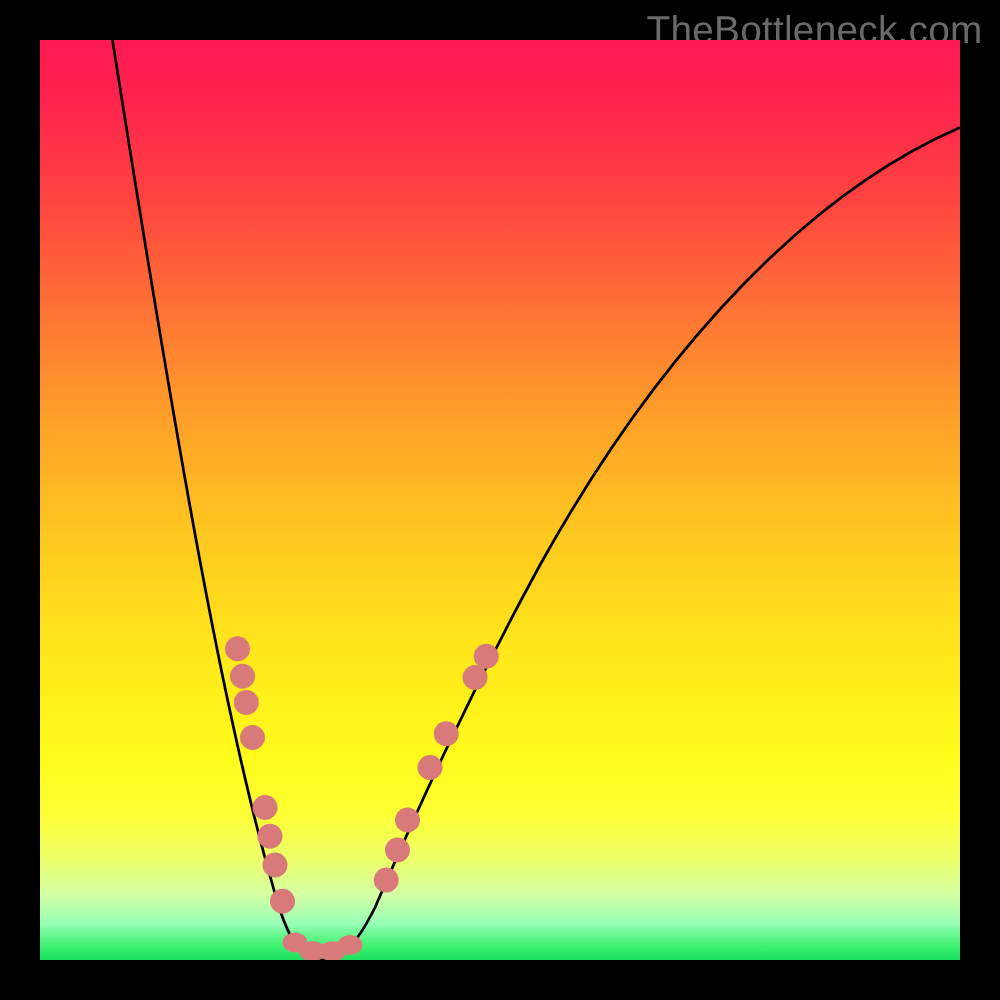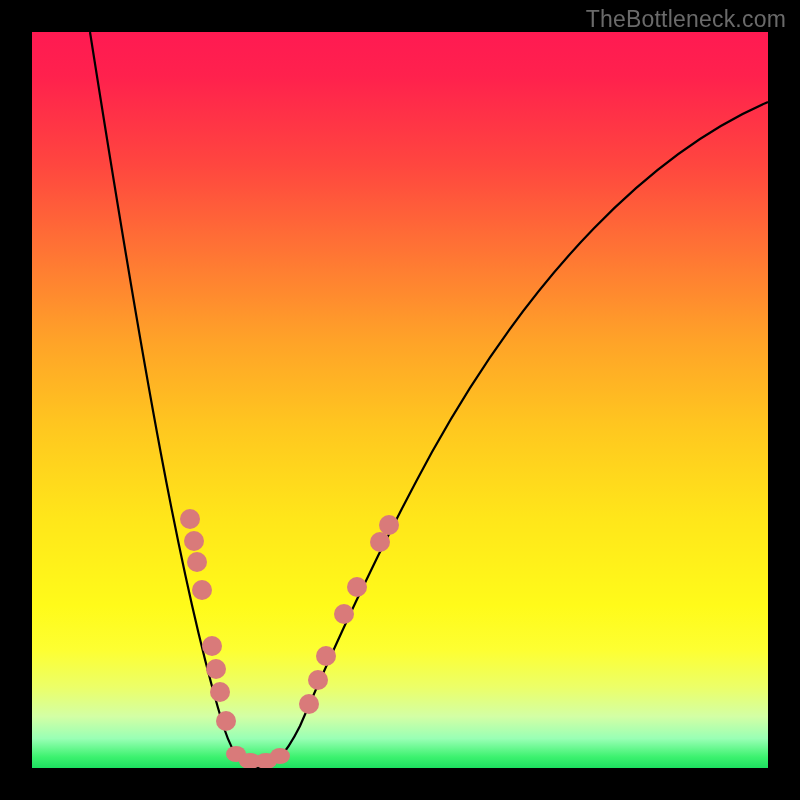--- a/index.html
+++ b/index.html
@@ -40,21 +40,21 @@
       #99ffb5 96%,
       #3cf26f 98.5%,
       #1de060 100%
     );
   }
   .watermark {
     position: absolute;
     top: 6px;
     right: 14px;
     color: #6a6a6a;
-    font-size: 23px;
+    font-size: 31px;
     font-weight: 400;
     letter-spacing: 0.2px;
     user-select: none;
   }
   svg.curve {
     position: absolute;
     left: 0;
     top: 0;
     width: 736px;
     height: 736px;

